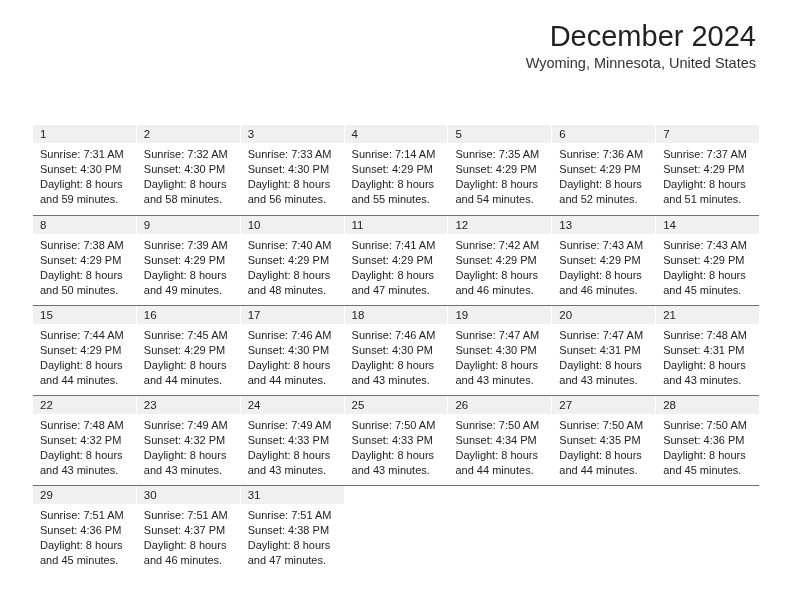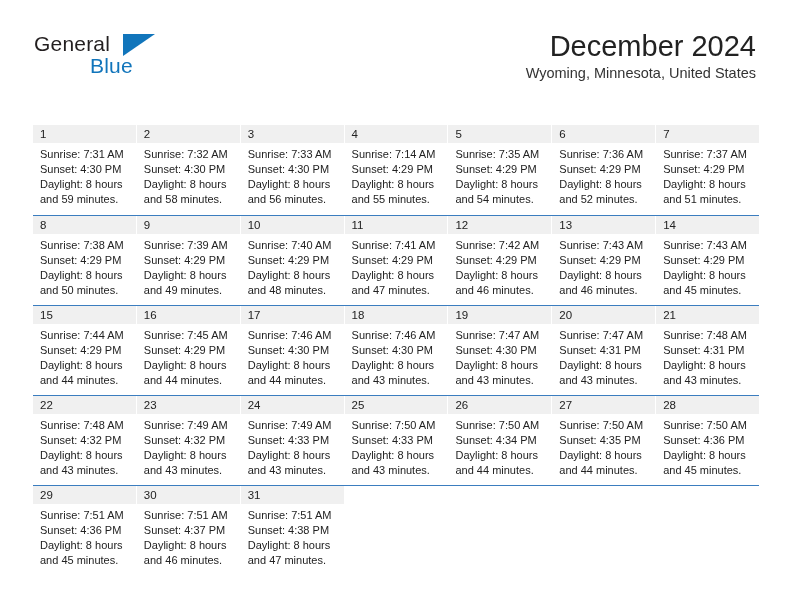--- a/index.html
+++ b/index.html
@@ -61,21 +61,21 @@
     top: 2px;
     width: 0;
     height: 0;
     border-left: 32px solid #1175bb;
     border-bottom: 22px solid transparent;
   }
 
   .title-block {
     position: absolute;
     right: 36px;
-    top: 28px;
+    top: 18px;
     text-align: right;
   }
   .title {
     font-size: 29px;
     font-weight: normal;
     color: #222222;
     line-height: 36px;
     white-space: nowrap;
   }
   .subtitle {
@@ -154,25 +154,20 @@
     white-space: nowrap;
   }
 </style>
 </head>
 <body>
 
 <div class="page">
 
   <div class="top">
 
-    <div class="brand">
-      <span class="brand-general">General</span>
-      <span class="brand-tri"></span>
-      <span class="brand-blue">Blue</span>
-    </div>
 
     <div class="title-block">
       <div class="title">December 2024</div>
       <div class="subtitle">Wyoming, Minnesota, United States</div>
     </div>
 
   </div>
 
   <div class="cal">
 

